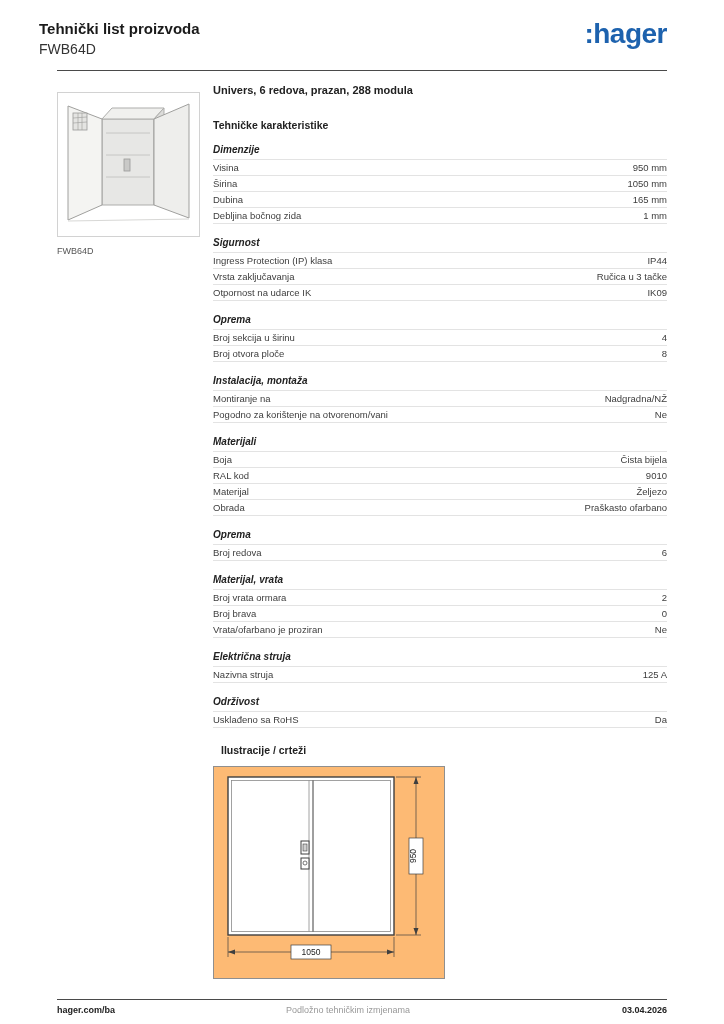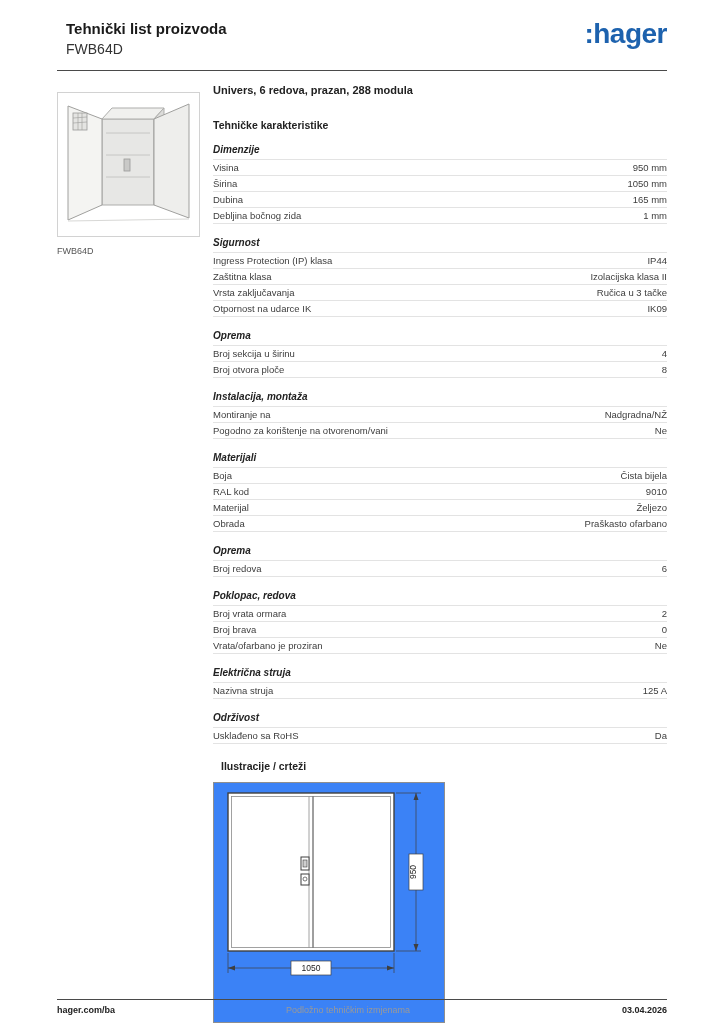--- a/index.html
+++ b/index.html
@@ -3,21 +3,21 @@
 <meta charset="utf-8">
 <style>
   html,body{margin:0;padding:0;}
   body{
     width:724px;height:1024px;background:#ffffff;position:relative;
     font-family:"Liberation Sans", sans-serif;color:#333;overflow:hidden;
   }
   .page{position:absolute;inset:0;}
 
   
-  .header{position:absolute;left:66px;right:57px;top:20px;height:44px;}
+  .header{position:absolute;left:39px;right:57px;top:20px;height:44px;}
   .header .title{font-size:15px;font-weight:bold;color:#1a1a1a;line-height:1.2;}
   .header .subtitle{font-size:14px;color:#333;margin-top:3px;}
   .logo{position:absolute;right:0;top:0;font-size:28px;font-weight:bold;color:#1d62ae;letter-spacing:-0.5px;line-height:1;}
   .header-rule{position:absolute;left:57px;right:57px;top:70px;border-top:1px solid #4a4a4a;}
 
   
   .product-figure{position:absolute;left:57px;top:92px;width:143px;}
   .product-image{width:143px;height:145px;border:1px solid #d2d2d2;box-sizing:border-box;background:#fff;}
   .product-caption{margin-top:9px;font-size:9px;color:#555;}
 
@@ -29,21 +29,21 @@
   .section{margin-top:9px;}
   .section-heading{font-size:10px;font-weight:bold;color:#222;padding:4px 0 4px;border-bottom:1px solid #e3e3e3;font-style:italic;}
   .spec-row{display:flex;justify-content:space-between;align-items:baseline;
     font-size:9.5px;line-height:11px;color:#3d3d3d;padding:2px 0;border-bottom:1px solid #e3e3e3;}
   .spec-row .lbl{text-align:left;}
   .spec-row .val{text-align:center;white-space:nowrap;padding-left:12px;}
 
   
   .illustrations{margin-top:16px;}
   .illustrations-heading{font-size:10.5px;font-weight:bold;color:#222;padding-left:8px;}
-  .drawing-box{margin-top:10px;width:232px;height:241px;border:1px solid #8f8f8f;box-sizing:border-box;background:#3b82f6;}
+  .drawing-box{margin-top:10px;width:232px;height:213px;border:1px solid #8f8f8f;box-sizing:border-box;background:#fdba74;}
   .drawing-box svg{display:block;}
 
   
   .footer-rule{position:absolute;left:57px;right:57px;top:999px;border-top:1px solid #4a4a4a;}
   .footer{position:absolute;left:57px;right:57px;top:1005px;display:flex;justify-content:space-between;align-items:baseline;font-size:9px;}
   .footer .url{font-weight:bold;color:#222;}
   .footer .note{color:#999;}
   .footer .date{font-weight:bold;color:#222;margin-left:41px;}
 </style>
 </head>
@@ -121,24 +121,20 @@
   </div>
 
   <div class="section">
     <div class="section-heading">Sigurnost</div>
     <div>
   <div class="spec-row">
     <span class="lbl">Ingress Protection (IP) klasa</span>
     <span class="val">IP44</span>
   </div>
 
-  <div class="spec-row">
-    <span class="lbl">Zaštitna klasa</span>
-    <span class="val">Izolacijska klasa II</span>
-  </div>
 
   <div class="spec-row">
     <span class="lbl">Vrsta zaključavanja</span>
     <span class="val">Ručica u 3 tačke</span>
   </div>
 
   <div class="spec-row">
     <span class="lbl">Otpornost na udarce IK</span>
     <span class="val">IK09</span>
   </div>
@@ -204,21 +200,21 @@
     <div class="section-heading">Oprema</div>
     <div>
   <div class="spec-row">
     <span class="lbl">Broj redova</span>
     <span class="val">6</span>
   </div>
 </div>
   </div>
 
   <div class="section">
-    <div class="section-heading">Poklopac, redova</div>
+    <div class="section-heading">Materijal, vrata</div>
     <div>
   <div class="spec-row">
     <span class="lbl">Broj vrata ormara</span>
     <span class="val">2</span>
   </div>
 
   <div class="spec-row">
     <span class="lbl">Broj brava</span>
     <span class="val">0</span>
   </div>

